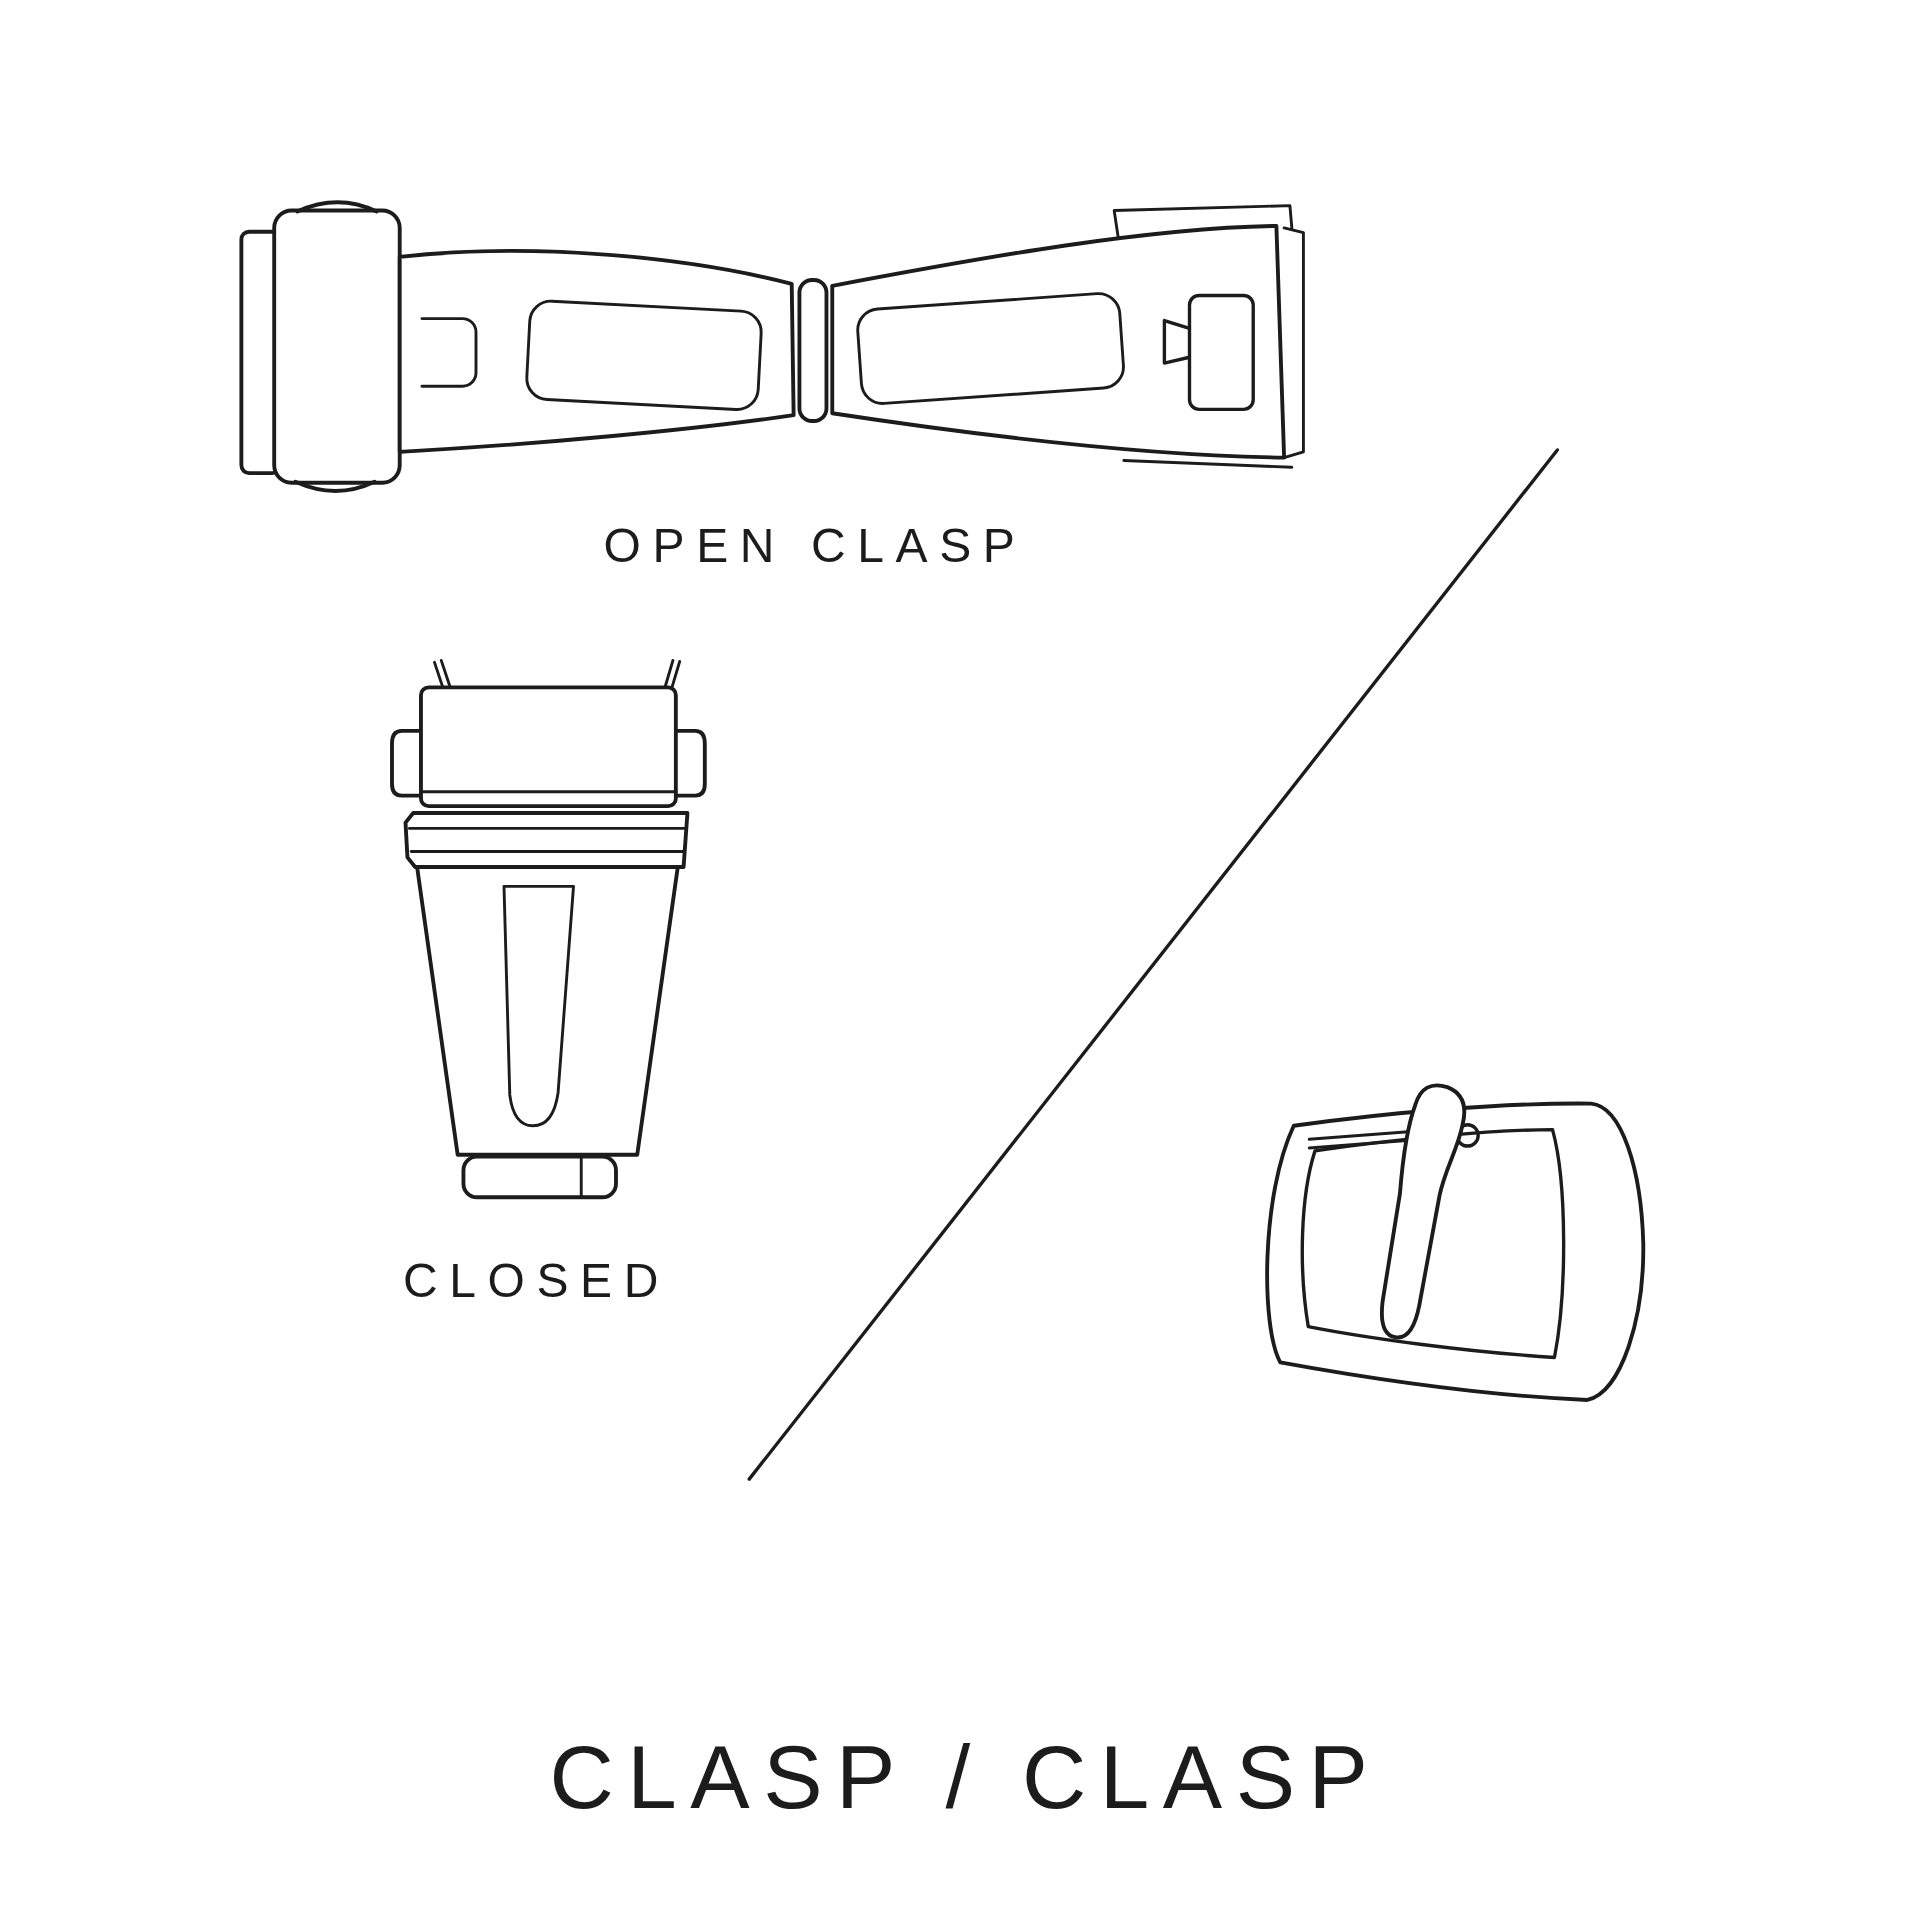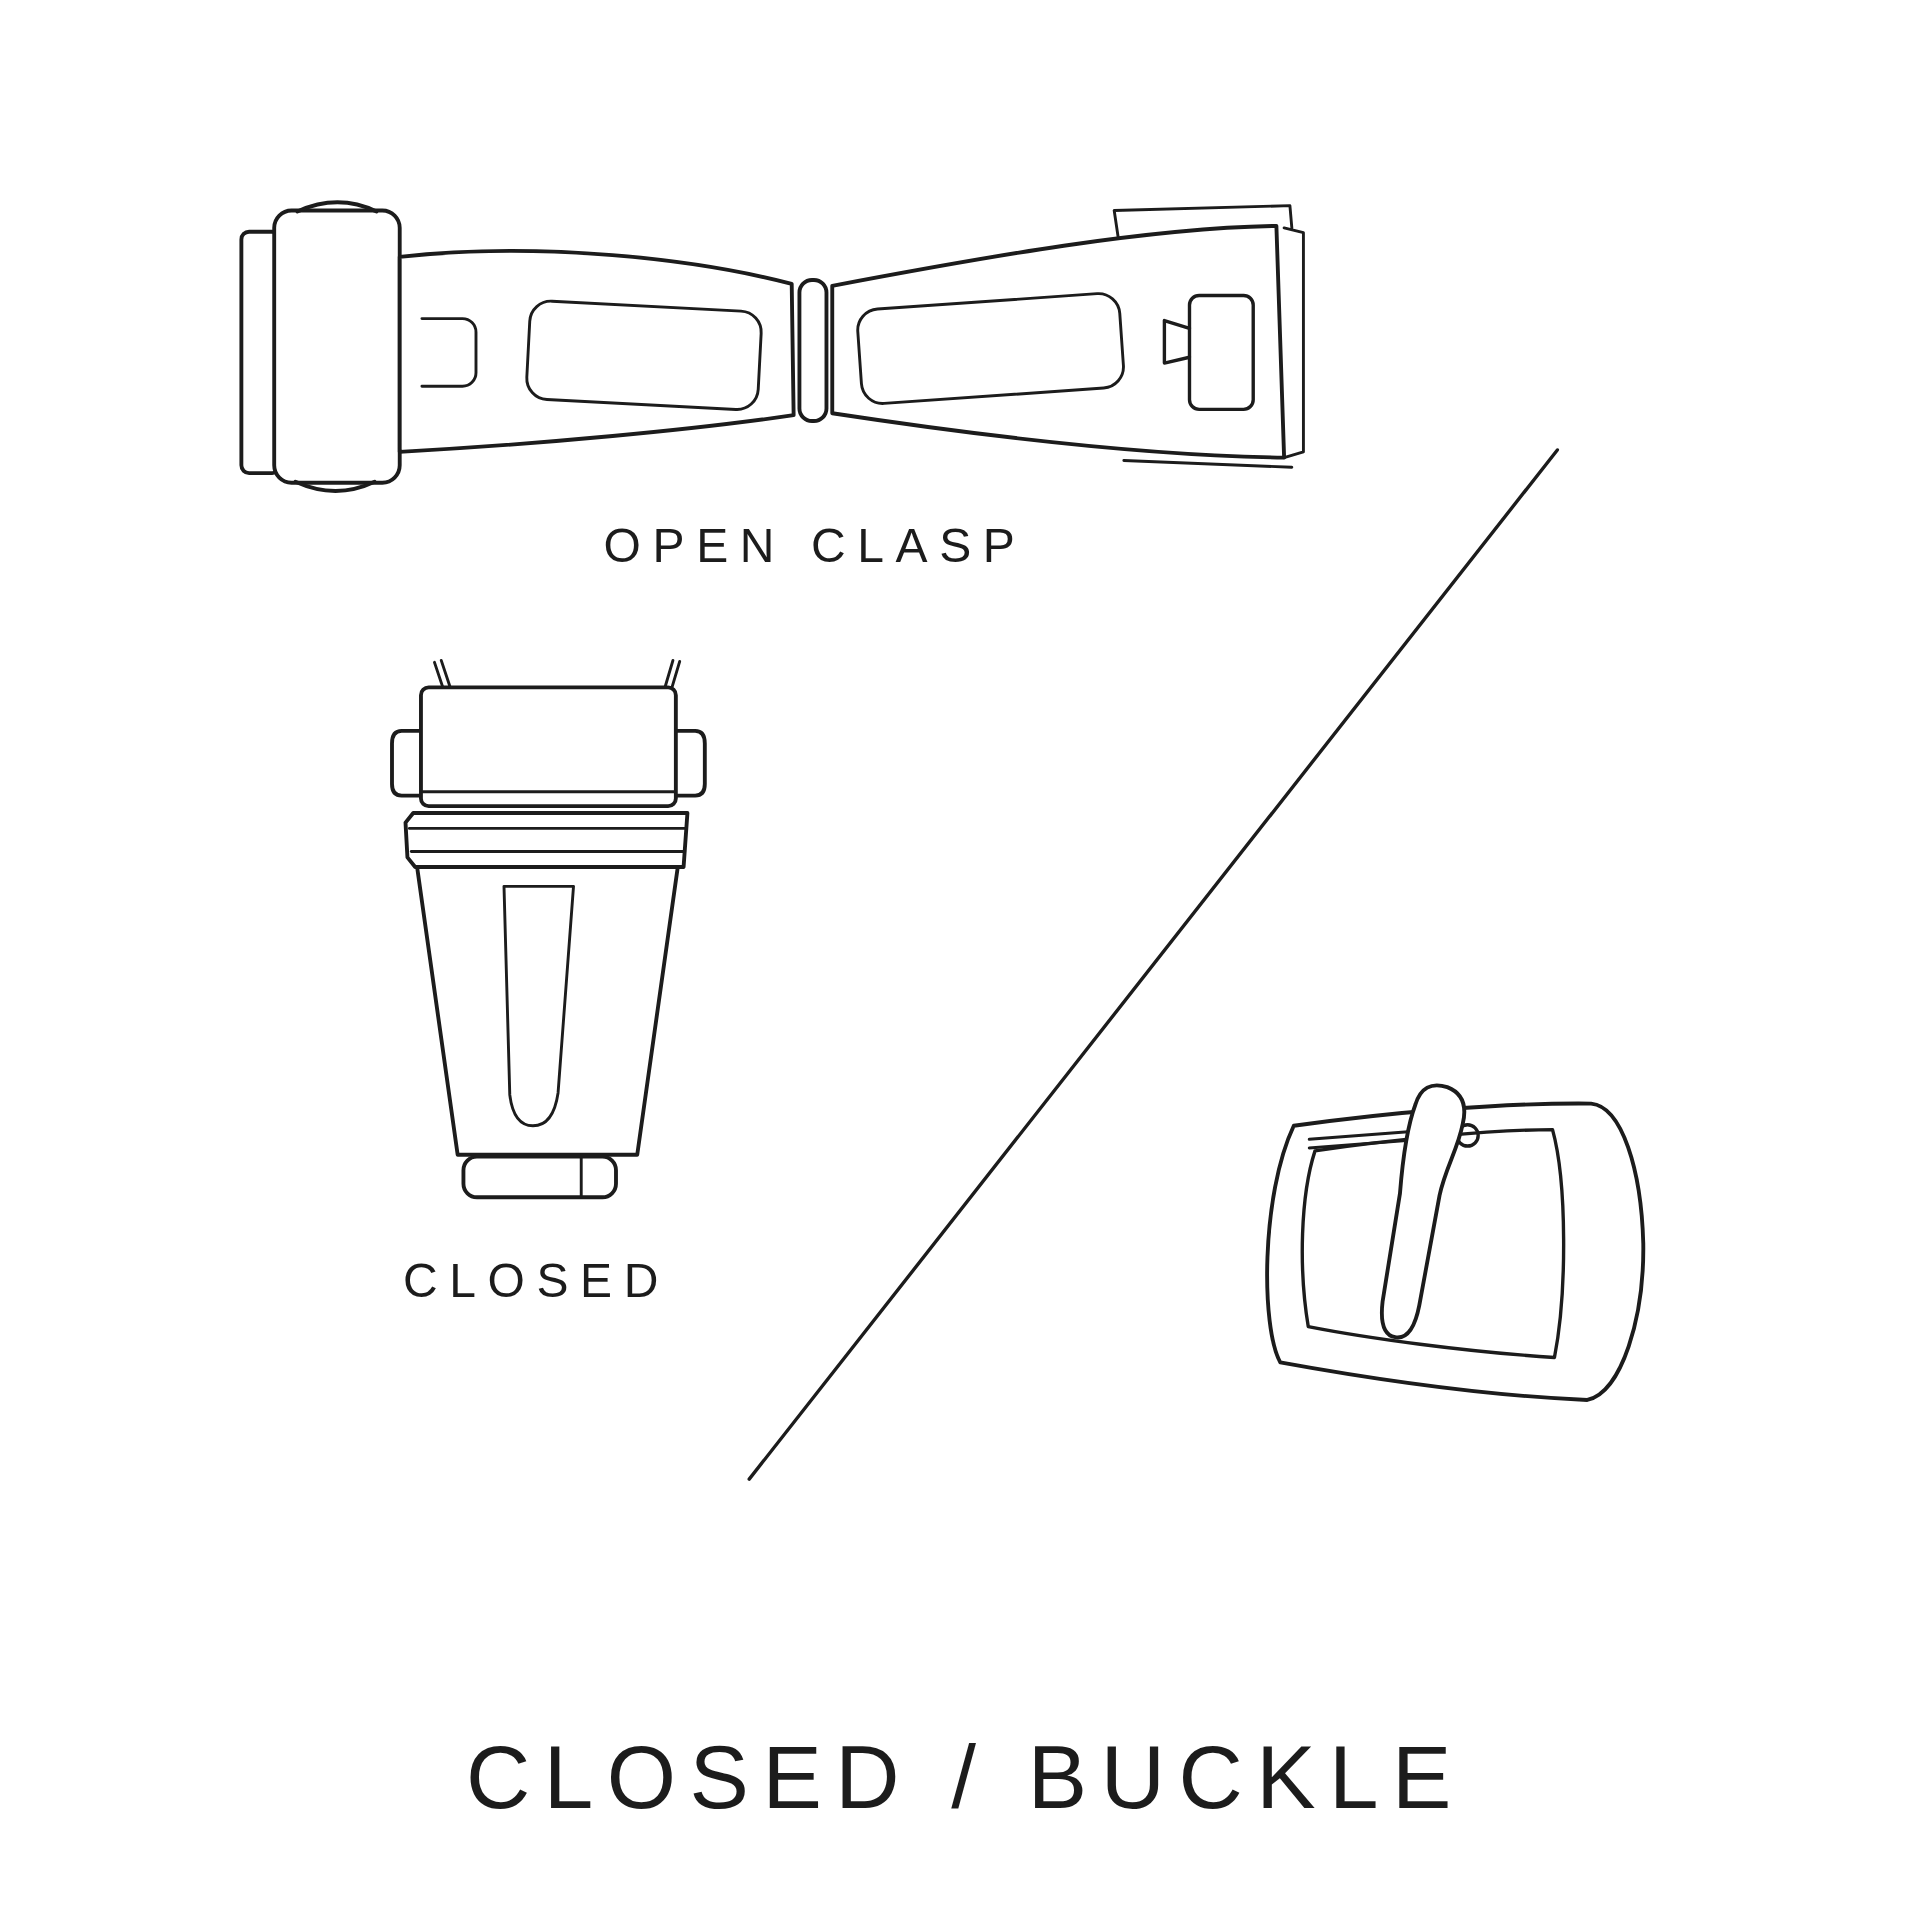--- a/index.html
+++ b/index.html
@@ -124,16 +124,16 @@
 
       <path d="M1466,1144 Q1474,1118 1499,1126 Q1522,1135 1515,1164 C1510,1190 1497,1210 1491,1238 L1470,1352 Q1463,1388 1445,1385 Q1428,1382 1432,1348 L1450,1236 C1453,1198 1457,1168 1466,1144 Z"></path>
     </g>
 
   </svg>
 
   <div class="label open-clasp-label">OPEN CLASP</div>
 
   <div class="label closed-label">CLOSED</div>
 
-  <h1 class="title">CLOSED / BUCKLE</h1>
+  <h1 class="title">CLASP / CLASP</h1>
 
 </div>
 
 
 </body></html>

